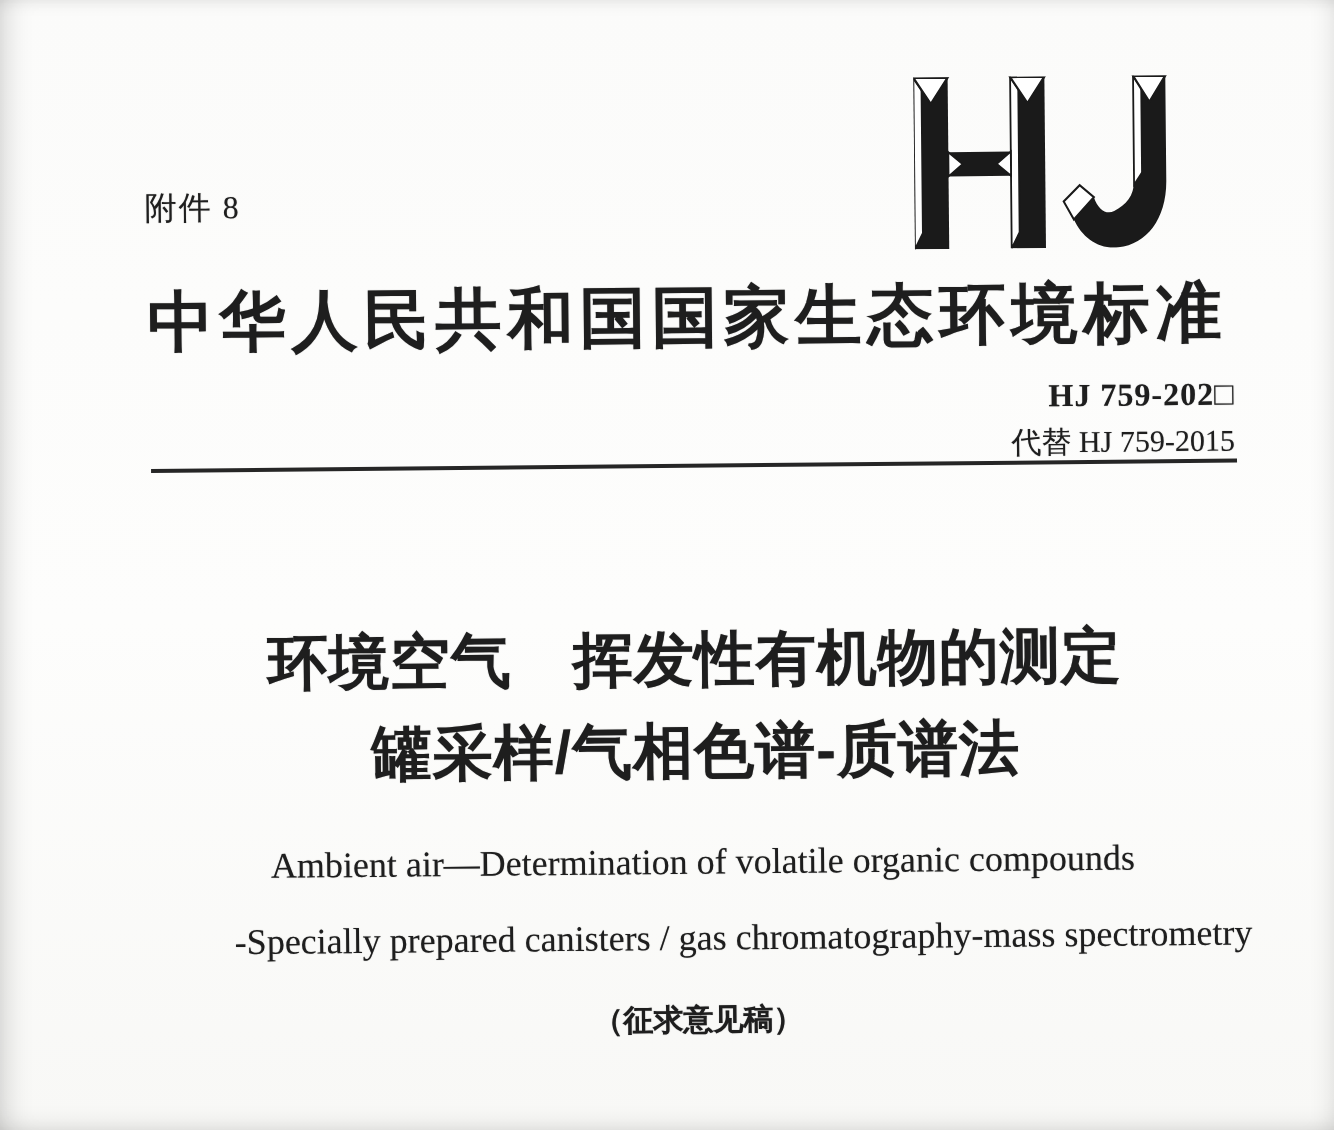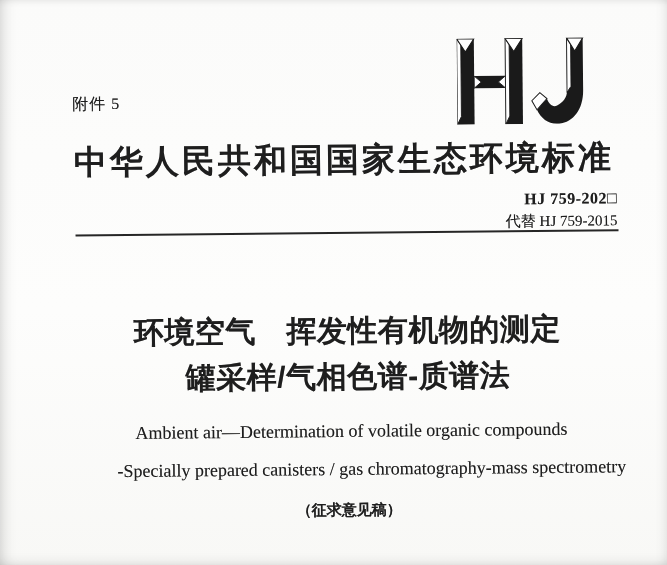--- a/index.html
+++ b/index.html
@@ -82,21 +82,21 @@
     font-family:"Liberation Sans","DejaVu Sans",sans-serif;
     font-weight:700; font-size:15px;
   }
 </style>
 </head>
 <body>
 
 <div class="page">
   <div class="content">
 
-    <div class="attachment">附件 5</div>
+    <div class="attachment">附件 8</div>
 
     <svg class="hj-logo" viewBox="0 0 128 85" xmlns="http://www.w3.org/2000/svg">
       <title>HJ</title>
       <g stroke-linejoin="miter">
         <rect x="0" y="0" width="17" height="85" fill="#1a1a1a"></rect>
         <rect x="48" y="0" width="17" height="85" fill="#1a1a1a"></rect>
         <rect x="17" y="37" width="31" height="12" fill="#1a1a1a"></rect>
         <polygon points="0,0 4,6 4,77 0,85" fill="#ffffff" stroke="#1a1a1a" stroke-width="0.9"></polygon>
         <polygon points="48,0 52,6 52,77 48,85" fill="#ffffff" stroke="#1a1a1a" stroke-width="0.9"></polygon>
         <polygon points="0,0 17,0 8.5,13" fill="#ffffff" stroke="#1a1a1a" stroke-width="1.1"></polygon>

